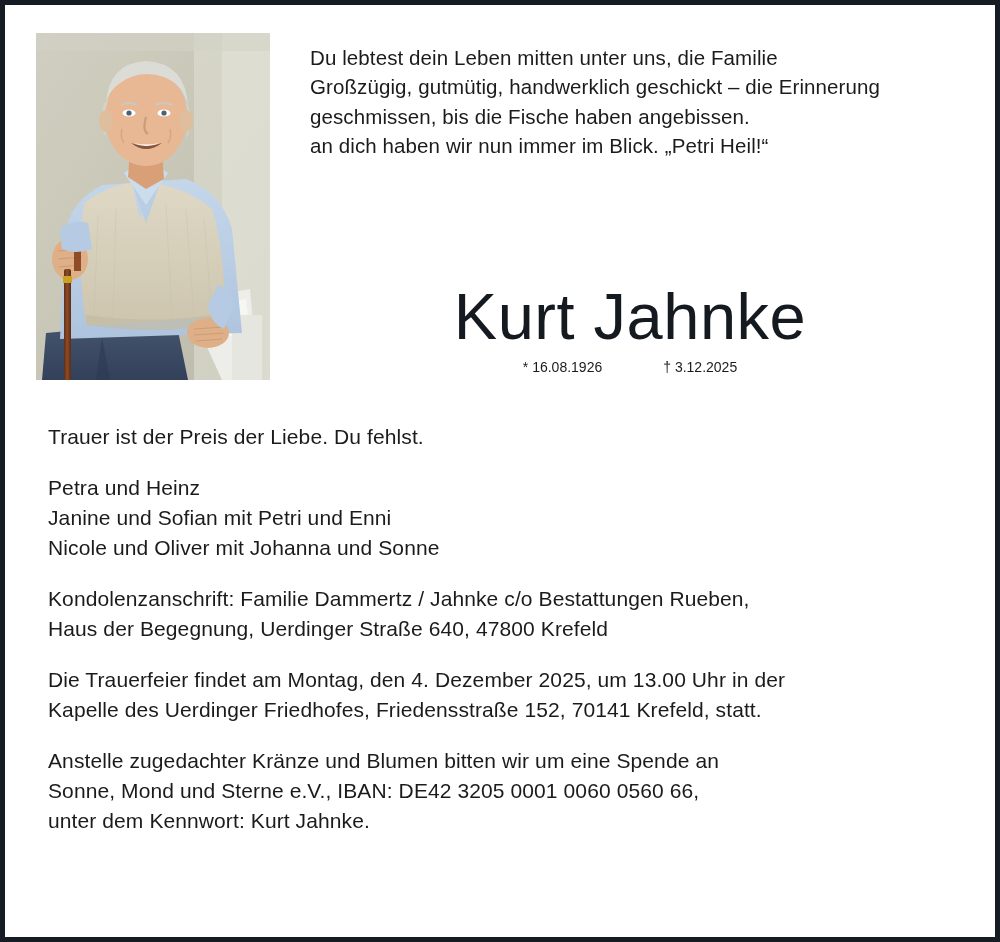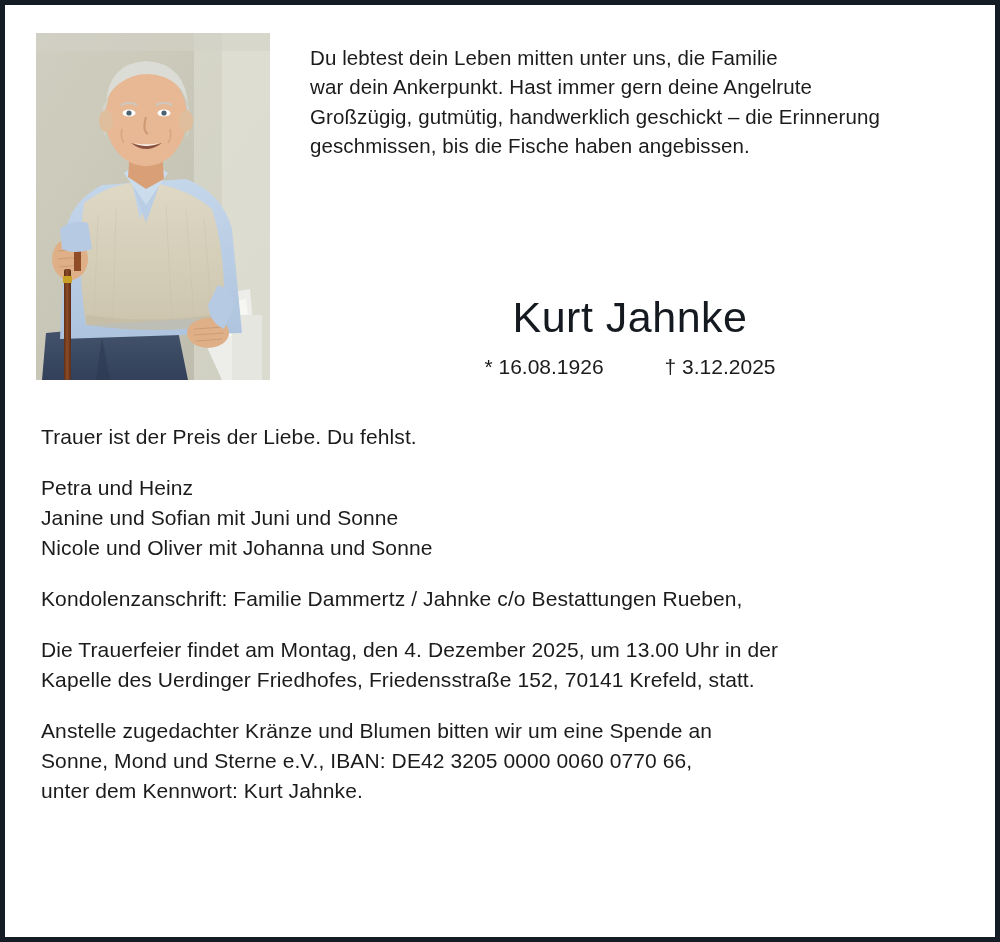--- a/index.html
+++ b/index.html
@@ -55,41 +55,41 @@
 
   
   .name-block {
     position: absolute;
     left: 280px;
     top: 282px;
     width: 690px;
     text-align: center;
   }
   .deceased-name {
-    font-size: 43px;
+    font-size: 65px;
     line-height: 60px;
     font-weight: 400;
     color: #141a20;
     letter-spacing: 0.5px;
   }
   .dates {
     margin-top: 7px;
-    font-size: 21px;
+    font-size: 14px;
     line-height: 26px;
     color: #1b1b1b;
     display: flex;
     justify-content: center;
     gap: 61px;
   }
   .dates span { white-space: nowrap; }
 
   
   .body-text {
     position: absolute;
-    left: 36px;
+    left: 43px;
     top: 417px;
     width: 930px;
     font-size: 21px;
     line-height: 30px;
     color: #1b1b1b;
     letter-spacing: 0.1px;
   }
   .para { margin: 0; }
 </style>
 </head>
@@ -198,61 +198,62 @@
           <line x1="160" y1="308" x2="186" y2="306"></line>
         </g>
 
         <path d="M24 196 Q36 186 52 190 L56 216 Q38 222 26 216 Z" fill="#b6cbe3"></path>
         <path d="M182 252 Q196 256 198 272 L188 296 Q174 290 172 272 Z" fill="#b6cbe3"></path>
       </svg>
     </div>
 
     <div class="poem">
       <div>Du lebtest dein Leben mitten unter uns, die Familie</div>
-      <div>war dein Ankerpunkt. Hast immer gern deine Angelrute</div>
       <div>Großzügig, gutmütig, handwerklich geschickt – die Erinnerung</div>
       <div>geschmissen, bis die Fische haben angebissen.</div>
+      <div>an dich haben wir nun immer im Blick. „Petri Heil!“</div>
     </div>
 
     <div class="name-block">
       <div class="deceased-name">Kurt Jahnke</div>
       <div class="dates">
         <span>* 16.08.1926</span>
         <span>† 3.12.2025</span>
       </div>
     </div>
 
     <div class="body-text">
 
       <p class="para">
         </p>
         <div>Trauer ist der Preis der Liebe. Du fehlst.</div>
       <p></p>
 
       <p class="para">
         </p>
         <div>Petra und Heinz</div>
-        <div>Janine und Sofian mit Juni und Sonne</div>
+        <div>Janine und Sofian mit Petri und Enni</div>
         <div>Nicole und Oliver mit Johanna und Sonne</div>
       <p></p>
 
       <p class="para">
         </p>
         <div>Kondolenzanschrift: Familie Dammertz / Jahnke c/o Bestattungen Rueben,</div>
+        <div>Haus der Begegnung, Uerdinger Straße 640, 47800 Krefeld</div>
       <p></p>
 
       <p class="para">
         </p>
         <div>Die Trauerfeier findet am Montag, den 4. Dezember 2025, um 13.00 Uhr in der</div>
         <div>Kapelle des Uerdinger Friedhofes, Friedensstraße 152, 70141 Krefeld, statt.</div>
       <p></p>
 
       <p class="para">
         </p>
         <div>Anstelle zugedachter Kränze und Blumen bitten wir um eine Spende an</div>
-        <div>Sonne, Mond und Sterne e.V., IBAN: DE42 3205 0000 0060 0770 66,</div>
+        <div>Sonne, Mond und Sterne e.V., IBAN: DE42 3205 0001 0060 0560 66,</div>
         <div>unter dem Kennwort: Kurt Jahnke.</div>
       <p></p>
 
     </div>
 
   </div>
 </div>
 
 </body></html>

